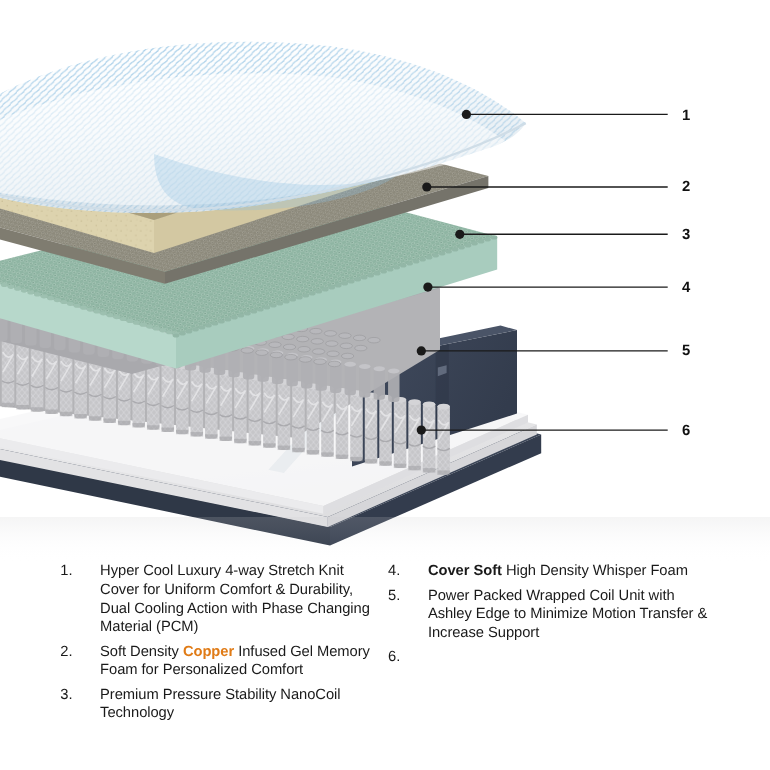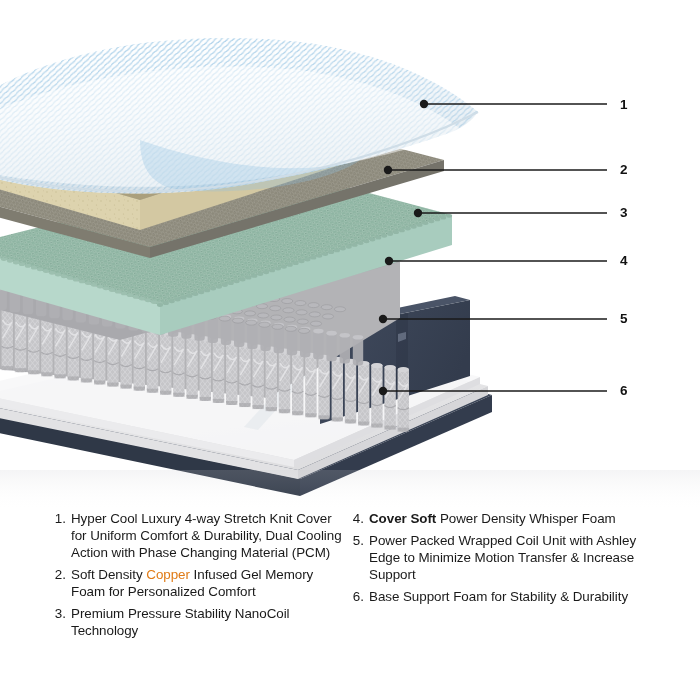--- a/index.html
+++ b/index.html
@@ -29,23 +29,24 @@
   .legend-item{
     display:flex;align-items:flex-start;margin-bottom:5px;
   }
   .legend-marker{
     flex:0 0 auto;width:16px;text-align:right;margin-right:5px;
     font-size:13.4px;line-height:17px;color:#1a1a1a;
   }
   .legend-text{
     font-size:13.4px;line-height:17px;color:#1a1a1a;
     letter-spacing:-0.05px;
+    margin-left:20px;
   }
   .legend-text .em-bold{font-weight:700;}
-  .legend-text .em-copper{font-weight:400;}
+  .legend-text .em-copper{font-weight:700;}
 </style>
 </head>
 <body>
 
 <div id="page">
 
   <div class="diagram">
     <svg width="700" height="512" viewBox="0 0 700 512" xmlns="http://www.w3.org/2000/svg">
       <defs>
 
@@ -788,26 +789,25 @@
           <span class="legend-text"><span>Soft Density </span><span class="em-copper" style="color: rgb(224, 123, 22);">Copper</span><span> Infused Gel Memory Foam for Personalized Comfort</span></span>
         </div>
         <div class="legend-item">
           <span class="legend-marker">3.</span>
           <span class="legend-text"><span>Premium Pressure Stability NanoCoil Technology</span></span>
         </div>
       </div>
     <div class="legend-col right" id="legendRight">
         <div class="legend-item">
           <span class="legend-marker">4.</span>
-          <span class="legend-text"><span class="em-bold">Cover Soft</span><span> Power Density Whisper Foam</span></span>
+          <span class="legend-text"><span class="em-bold">Cover Soft</span><span> High Density Whisper Foam</span></span>
         </div>
         <div class="legend-item">
           <span class="legend-marker">5.</span>
           <span class="legend-text"><span>Power Packed Wrapped Coil Unit with Ashley Edge to Minimize Motion Transfer &amp; Increase Support</span></span>
         </div>
         <div class="legend-item">
           <span class="legend-marker">6.</span>
-          <span class="legend-text"><span>Base Support Foam for Stability &amp; Durability</span></span>
         </div>
       </div>
   </div>
 
 </div>
 
 </body></html>

